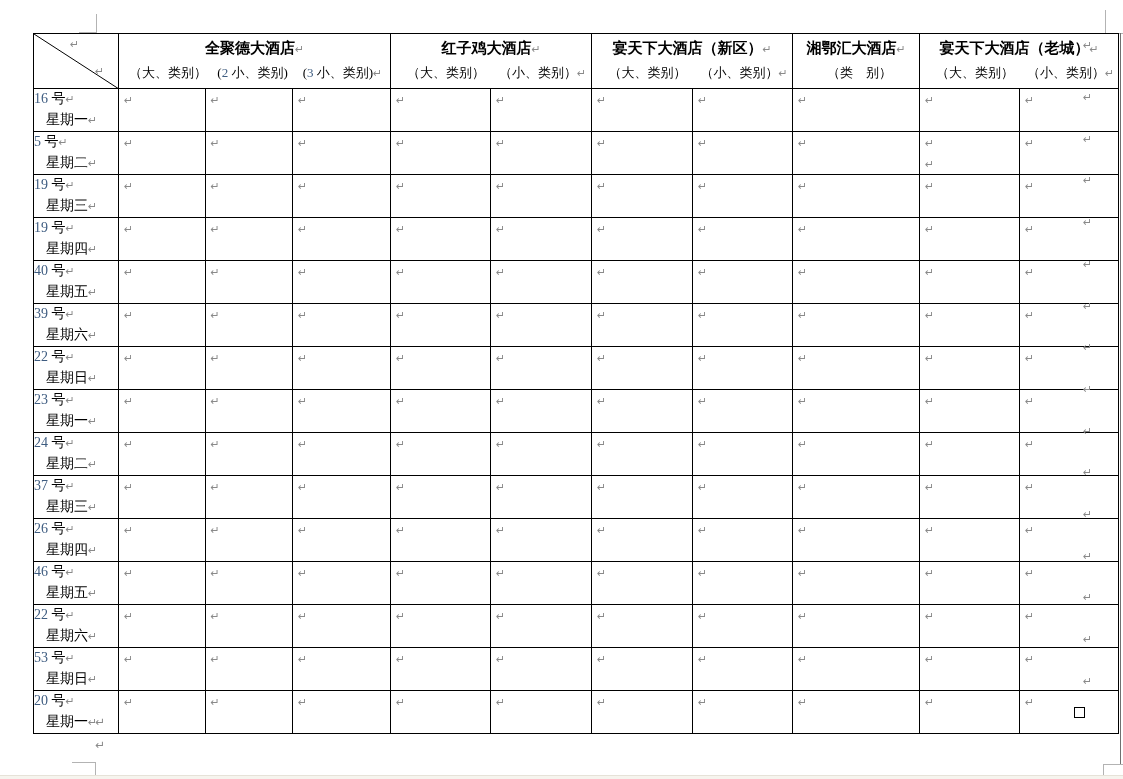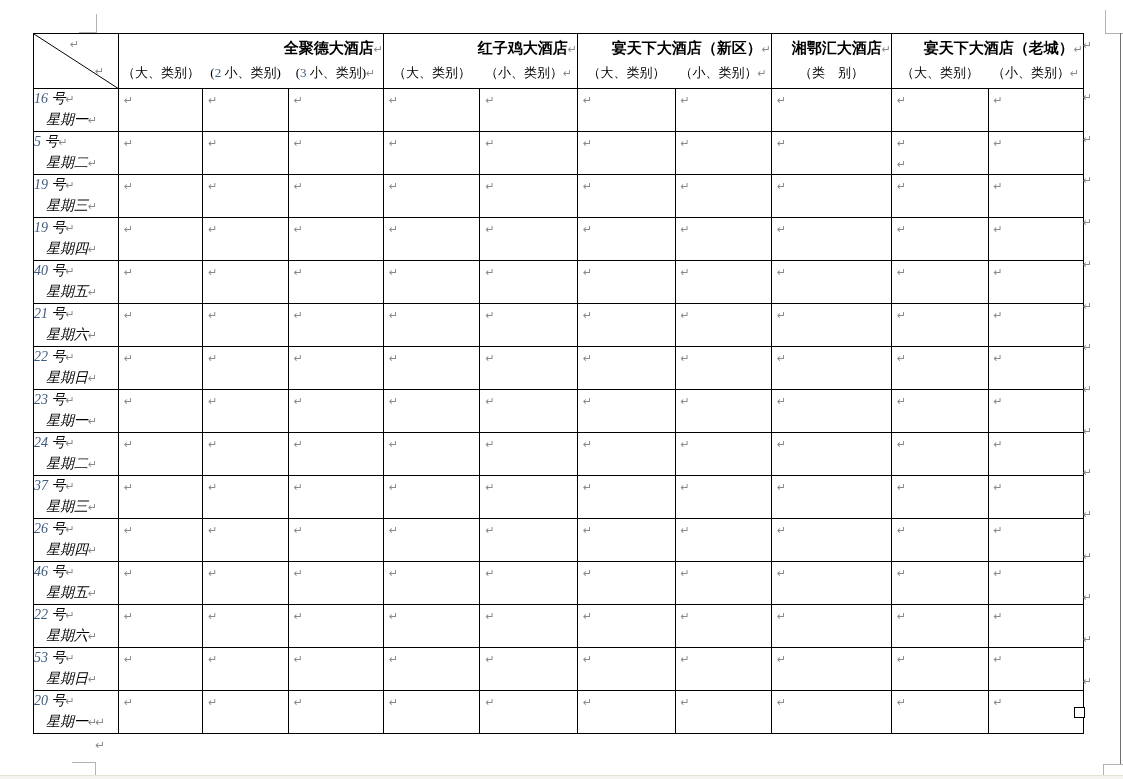--- a/index.html
+++ b/index.html
@@ -10,26 +10,26 @@
   
   table.sched{
     position:absolute;left:33px;top:33px;
     border-collapse:collapse;table-layout:fixed;
   }
   table.sched th, table.sched td{
     border:1px solid #000;padding:0;vertical-align:top;background:#fff;
     font-weight:normal;overflow:hidden;
   }
   tr.hrow{height:55px;}
-  tr.drow{height:41.7px;font-style:italic;}
+  tr.drow{height:41.7px;}
   .hname{
-    text-align:right;font-weight:bold;font-size:15px;line-height:24px;margin-top:2px;
+    text-align:center;font-weight:bold;font-size:15px;line-height:24px;margin-top:2px;
     white-space:nowrap;
   }
-  .hsubs{display:flex;font-size:13px;line-height:22px;white-space:nowrap;}
+  .hsubs{display:flex;font-size:13px;line-height:22px;white-space:nowrap;margin-left:7px;}
   .hsubs .sub{display:inline-block;text-align:center;}
   .pmark{
     font-family:"DejaVu Sans",sans-serif;color:#8a8a8a;font-size:11px;
     font-weight:normal;line-height:inherit;
   }
   
   .hcorner{position:relative;}
   .hcorner svg{position:absolute;left:0;top:0;}
   .hc-top{position:absolute;left:5px;top:2px;font-weight:bold;font-size:14px;}
   .hc-bottom{position:absolute;left:30px;top:29px;font-weight:bold;font-size:14px;}
@@ -305,21 +305,21 @@
           </td>
           <td class="cell">
             <span class="pmark">↵</span>
           </td>
           <td class="cell">
             <span class="pmark">↵</span>
           </td>
         </tr>
         <tr class="drow">
           <td class="datecell">
-    <div><span class="num">21</span> 号<span class="pmark">↵</span></div>
+    <div><span class="num">39</span> 号<span class="pmark">↵</span></div>
     <div class="wk">星期六<span class="pmark">↵</span></div>
           </td>
           <td class="cell">
             <span class="pmark">↵</span>
           </td>
           <td class="cell">
             <span class="pmark">↵</span>
           </td>
           <td class="cell">
             <span class="pmark">↵</span>

